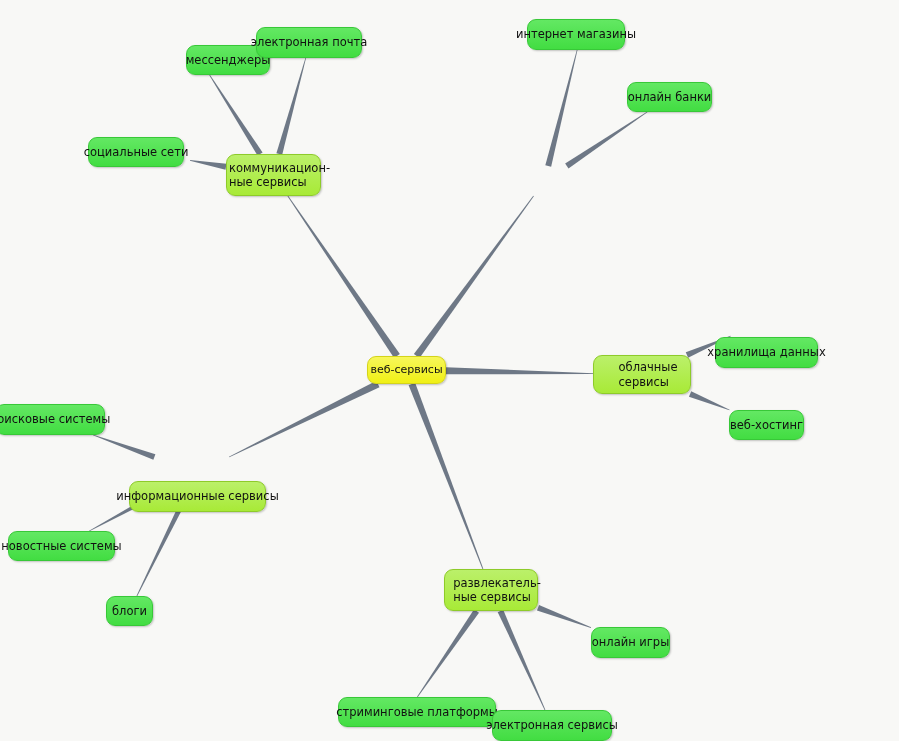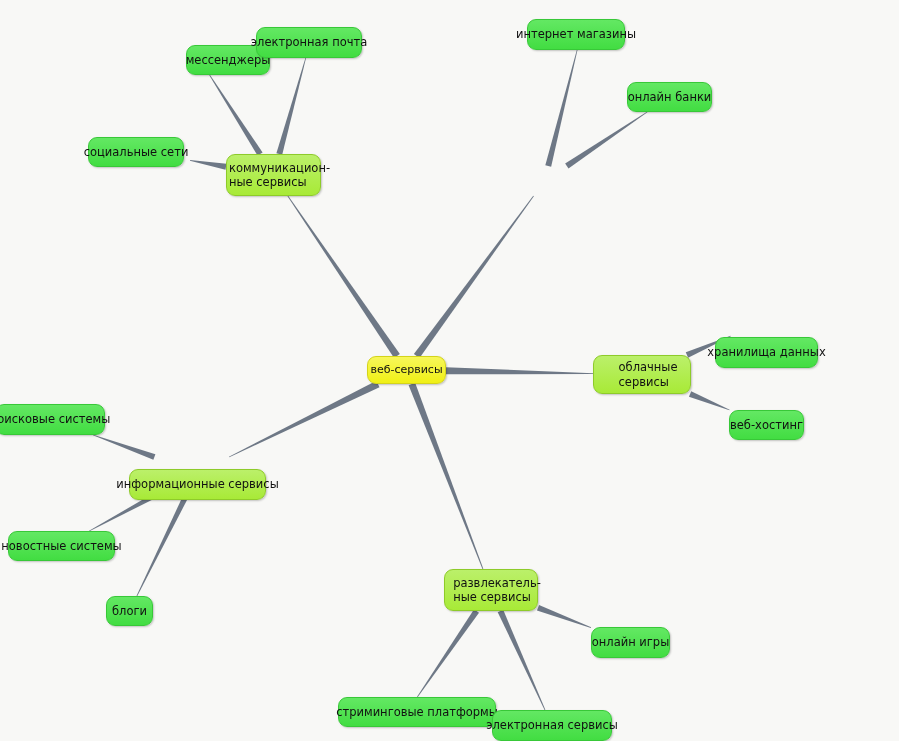--- a/index.html
+++ b/index.html
@@ -103,17 +103,17 @@
     <div class="node leaf align-center" style="left: 627px; top: 82px; width: 85px; height: 30px;"><span class="node-label">онлайн банки</span></div>
     <div class="node branch align-left" style="left: 593px; top: 355px; width: 98px; height: 39px;"><span class="node-label">облачные
 сервисы</span></div>
     <div class="node leaf align-center" style="left: 715px; top: 305px; width: 103px; height: 31px; margin-top: 32px;"><span class="node-label">хранилища данных</span></div>
     <div class="node leaf align-center" style="left: 729px; top: 410px; width: 75px; height: 30px;"><span class="node-label">веб-хостинг</span></div>
     <div class="node branch align-left" style="left: 444px; top: 569px; width: 94px; height: 42px;"><span class="node-label">развлекатель-
 ные сервисы</span></div>
     <div class="node leaf align-center" style="left: 338px; top: 697px; width: 158px; height: 30px;"><span class="node-label">стриминговые платформы</span></div>
     <div class="node leaf align-center" style="left: 492px; top: 710px; width: 120px; height: 31px;"><span class="node-label">электронная сервисы</span></div>
     <div class="node leaf align-center" style="left: 591px; top: 627px; width: 79px; height: 31px;"><span class="node-label">онлайн игры</span></div>
-    <div class="node branch align-center" style="left: 129px; top: 469px; width: 137px; height: 31px;"><span class="node-label">информационные сервисы</span></div>
+    <div class="node branch align-center" style="left: 129px; top: 481px; width: 137px; height: 31px;"><span class="node-label">информационные сервисы</span></div>
     <div class="node leaf align-center" style="left: -5px; top: 404px; width: 110px; height: 31px;"><span class="node-label">поисковые системы</span></div>
     <div class="node leaf align-center" style="left: 8px; top: 531px; width: 107px; height: 30px;"><span class="node-label">новостные системы</span></div>
     <div class="node leaf align-center" style="left: 106px; top: 596px; width: 47px; height: 30px;"><span class="node-label">блоги</span></div>
   </div>
 
 </body></html>

